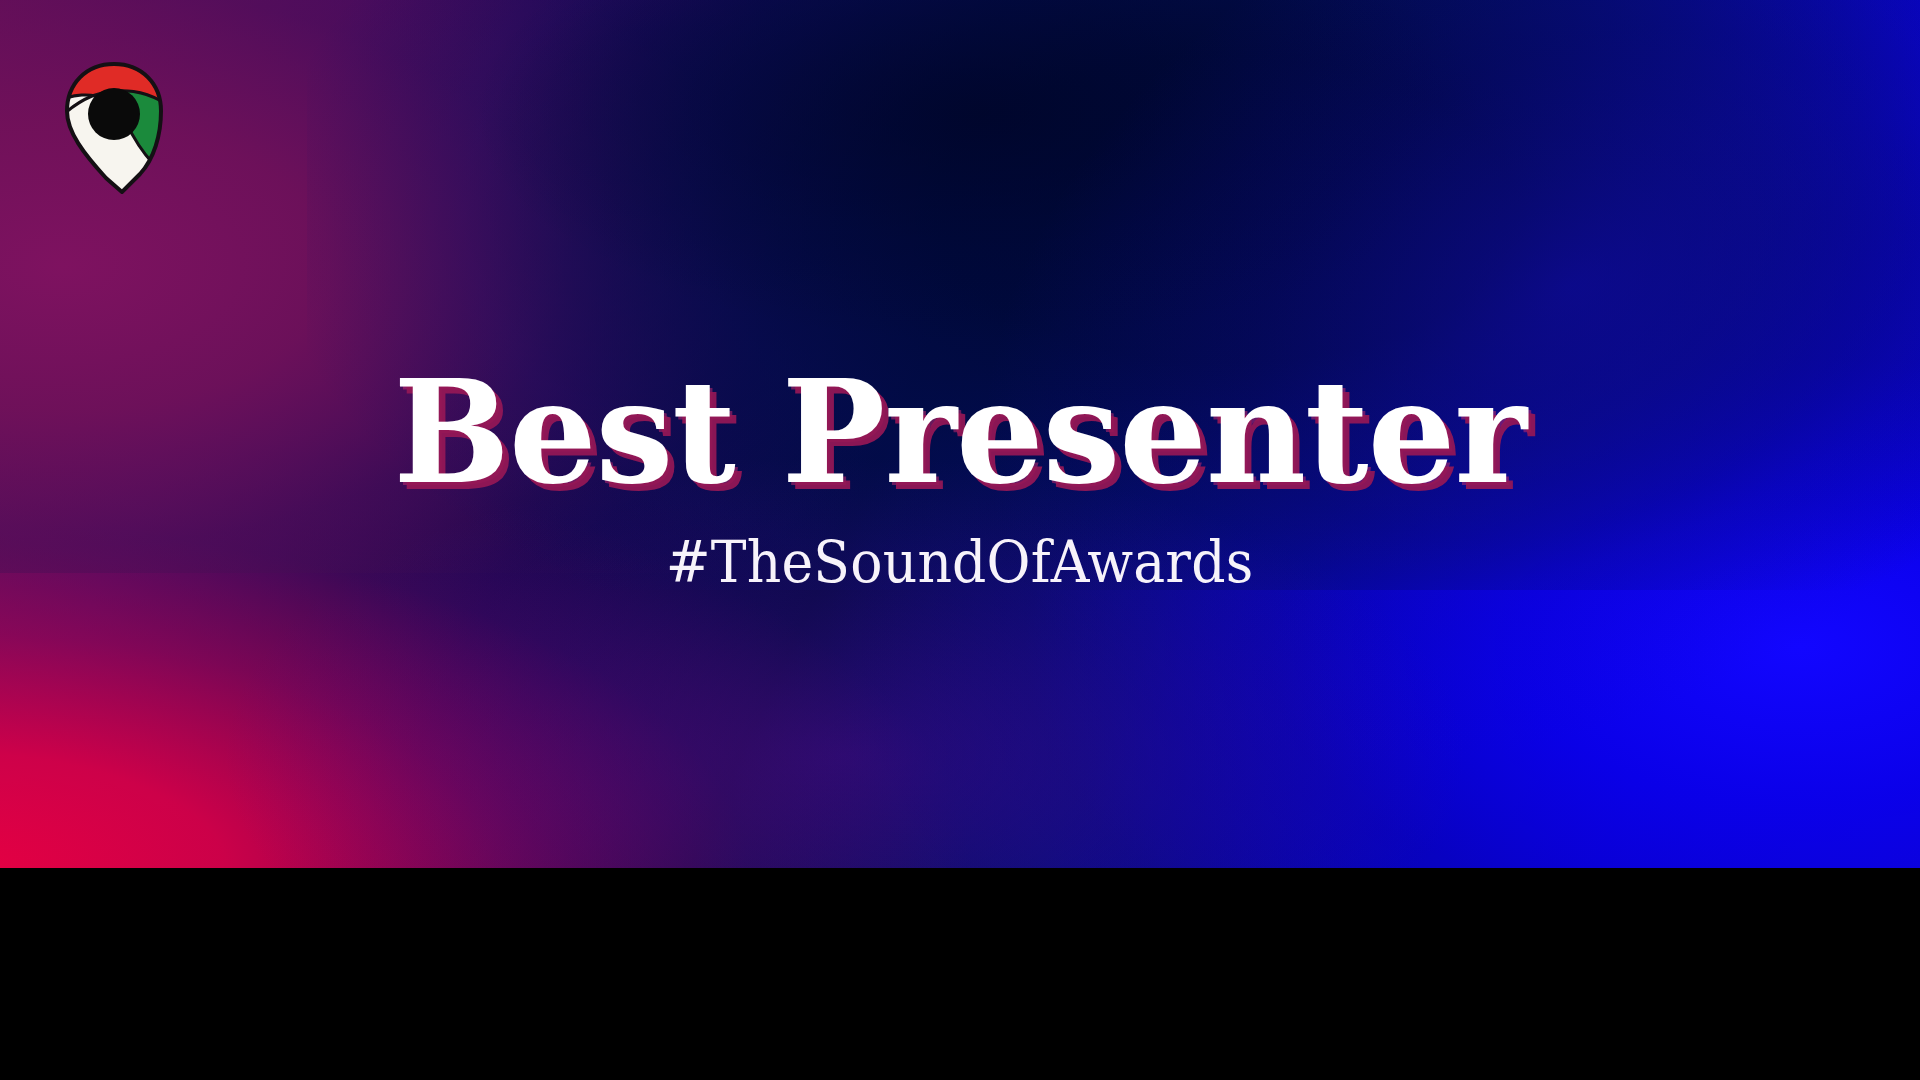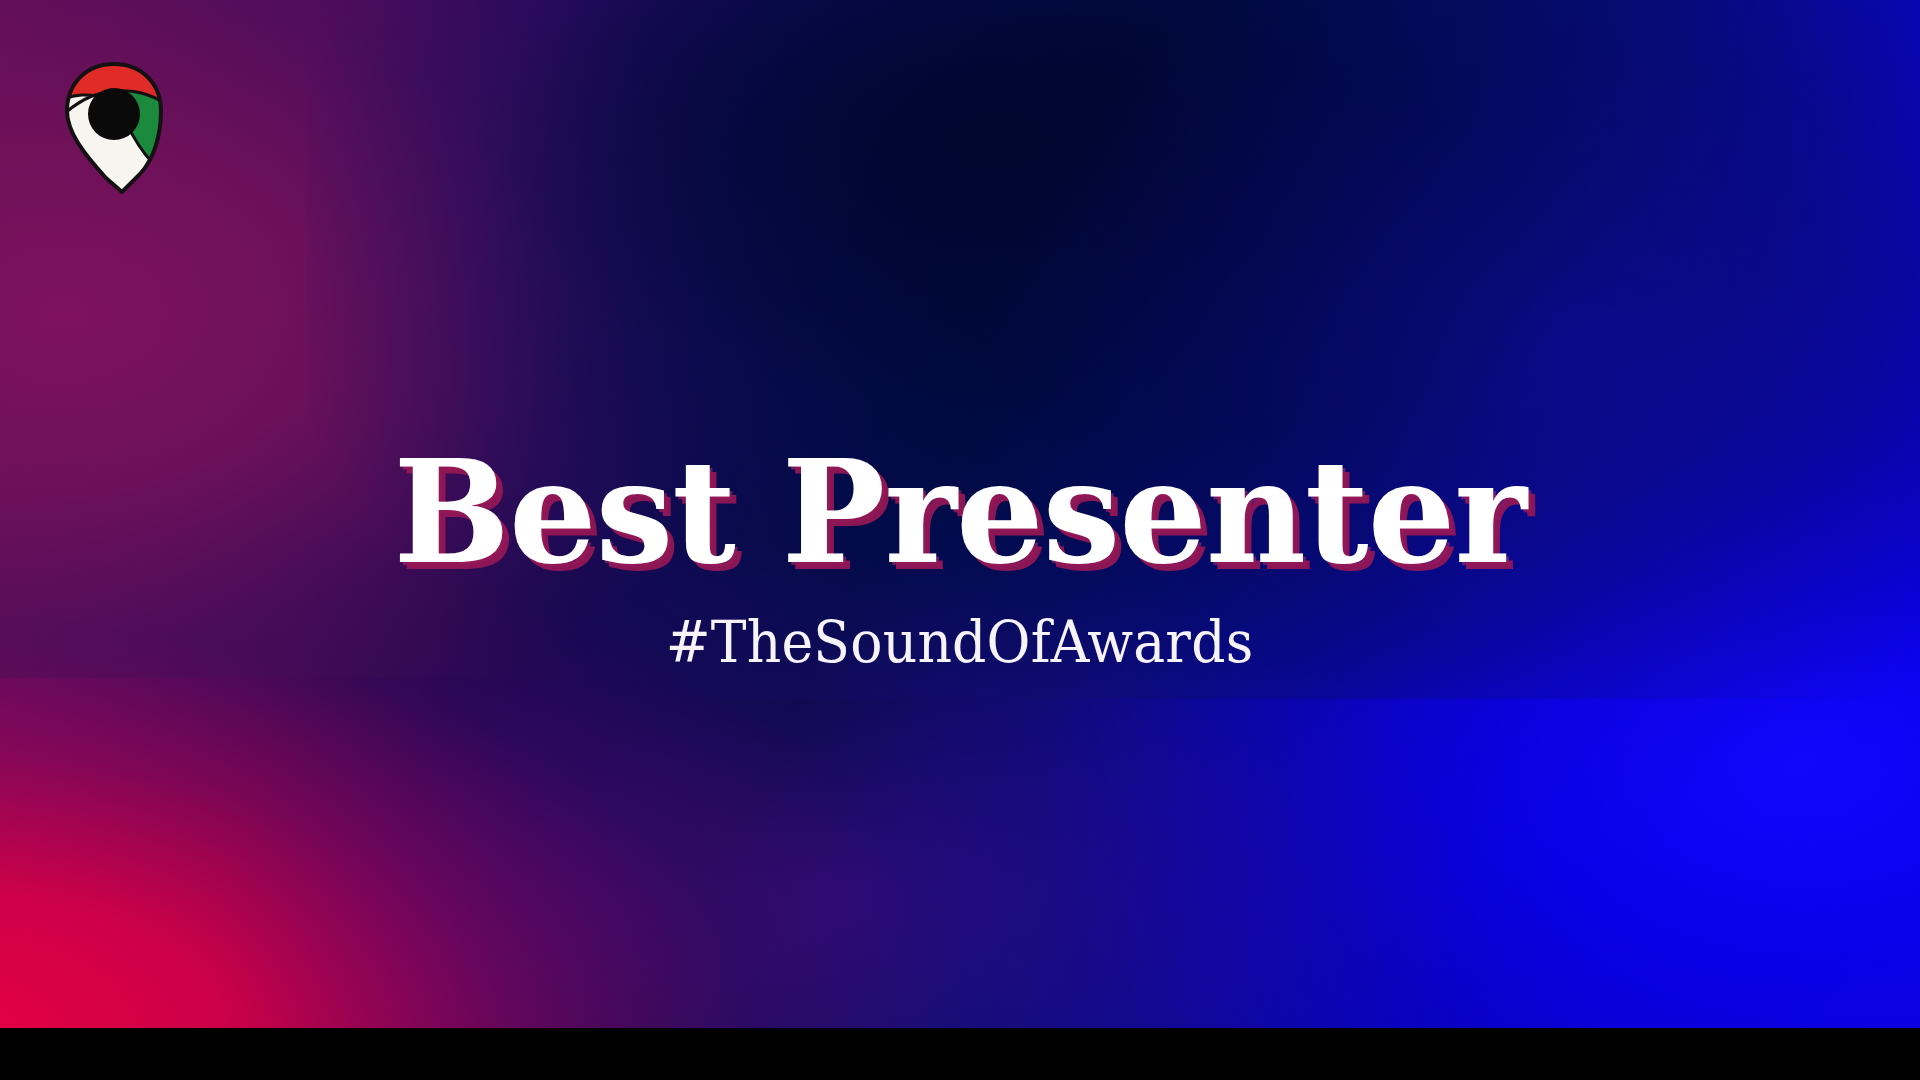--- a/index.html
+++ b/index.html
@@ -8,21 +8,21 @@
     padding: 0;
     background: #000;
   }
   body {
     font-family: "Liberation Sans", sans-serif;
   }
 
   .stage {
     position: relative;
     width: 1920px;
-    height: 1028px;
+    height: 868px;
     overflow: hidden;
     background: #b91c1c;
   }
 
   
   .bg-base {
     position: absolute;
     inset: 0;
     background: linear-gradient(115deg,
         #7A0F5C 0%,

